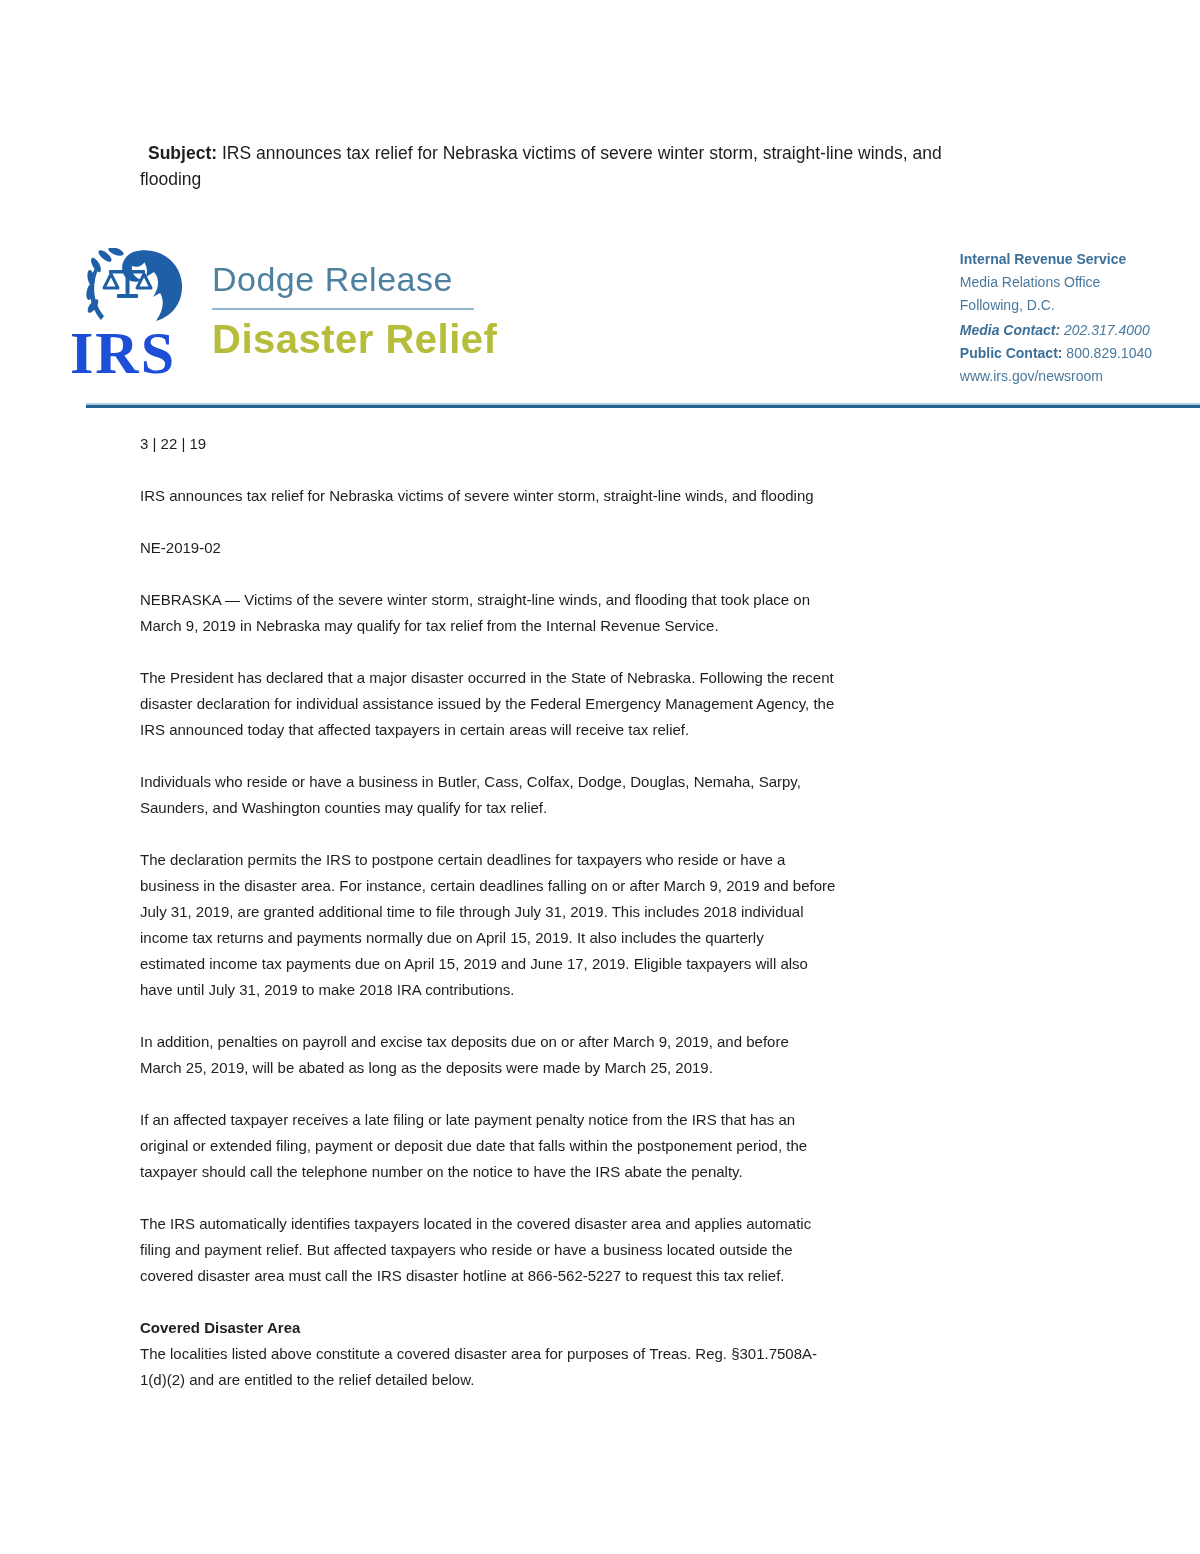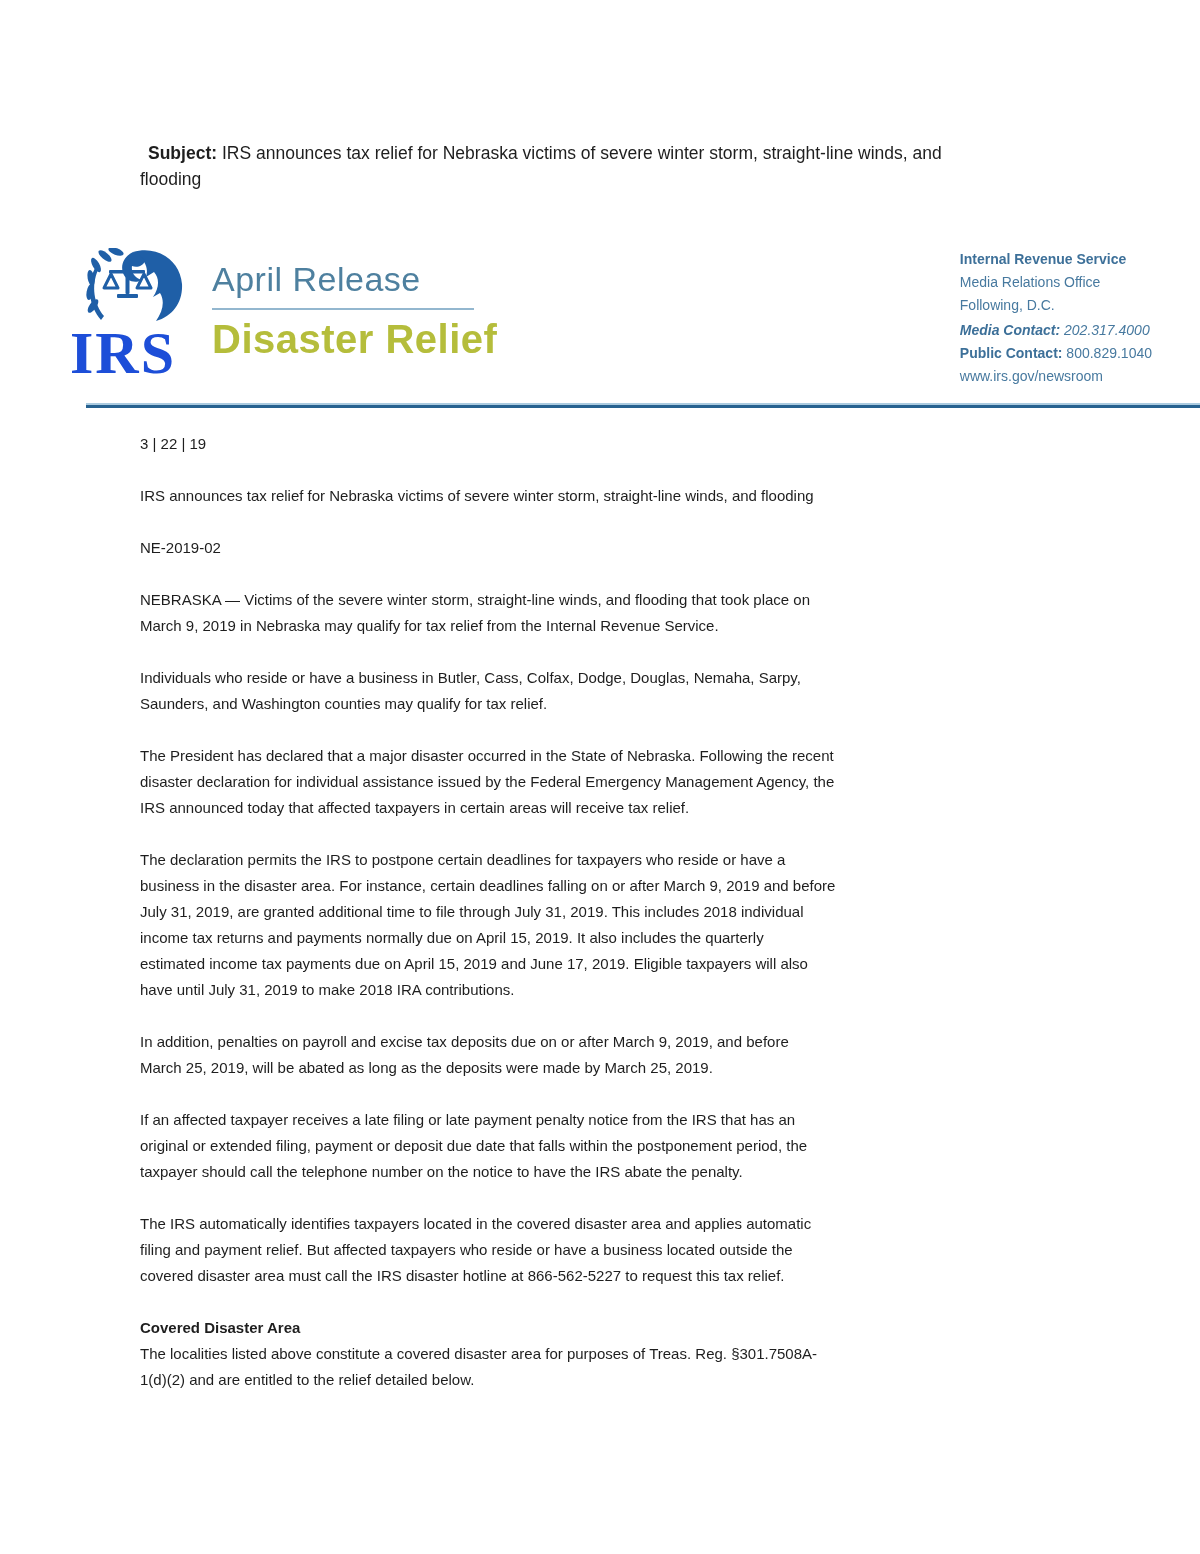--- a/index.html
+++ b/index.html
@@ -99,21 +99,21 @@
             <ellipse cx="7" cy="44" rx="8" ry="3.4" transform="rotate(-80 7 44)"></ellipse>
             <ellipse cx="8" cy="30" rx="8" ry="3.4" transform="rotate(-100 8 30)"></ellipse>
             <ellipse cx="13" cy="17" rx="8" ry="3.4" transform="rotate(-120 13 17)"></ellipse>
             <ellipse cx="22" cy="8" rx="8" ry="3.4" transform="rotate(-140 22 8)"></ellipse>
             <ellipse cx="33" cy="3.5" rx="8" ry="3.4" transform="rotate(-160 33 3.5)"></ellipse>
           </g>
         </svg>
         <div class="irs-wordmark">IRS</div>
       </div>
       <div class="brand-text">
-        <div class="news-release">April Release</div>
+        <div class="news-release">Dodge Release</div>
         <div class="brand-divider"></div>
         <div class="disaster-relief">Disaster Relief</div>
       </div>
     </div>
 
     <div class="contact">
       <div class="bold">Internal Revenue Service</div>
       <div>Media Relations Office</div>
       <div>Following, D.C.</div>
       <div class="group-2"><span class="bold">Media Contact:</span> <span>202.317.4000</span></div>
@@ -123,25 +123,25 @@
   </div>
 
   <div class="header-rule"></div>
 
   <div class="content">
     <p>3 | 22 | 19</p>
     <p>IRS announces tax relief for Nebraska victims of severe winter storm, straight-line winds, and flooding</p>
     <p>NE-2019-02</p>
     <p>NEBRASKA — Victims of the severe winter storm, straight-line winds, and flooding that took place on
 March 9, 2019 in Nebraska may qualify for tax relief from the Internal Revenue Service.</p>
-    <p>Individuals who reside or have a business in Butler, Cass, Colfax, Dodge, Douglas, Nemaha, Sarpy,
-Saunders, and Washington counties may qualify for tax relief.</p>
     <p>The President has declared that a major disaster occurred in the State of Nebraska. Following the recent
 disaster declaration for individual assistance issued by the Federal Emergency Management Agency, the
 IRS announced today that affected taxpayers in certain areas will receive tax relief.</p>
+    <p>Individuals who reside or have a business in Butler, Cass, Colfax, Dodge, Douglas, Nemaha, Sarpy,
+Saunders, and Washington counties may qualify for tax relief.</p>
     <p>The declaration permits the IRS to postpone certain deadlines for taxpayers who reside or have a
 business in the disaster area. For instance, certain deadlines falling on or after March 9, 2019 and before
 July 31, 2019, are granted additional time to file through July 31, 2019. This includes 2018 individual
 income tax returns and payments normally due on April 15, 2019.  It also includes the quarterly
 estimated income tax payments due on April 15, 2019 and June 17, 2019. Eligible taxpayers will also
 have until July 31, 2019 to make 2018 IRA contributions.</p>
     <p>In addition, penalties on payroll and excise tax deposits due on or after March 9, 2019, and before
 March 25, 2019, will be abated as long as the deposits were made by March 25, 2019.</p>
     <p>If an affected taxpayer receives a late filing or late payment penalty notice from the IRS that has an
 original or extended filing, payment or deposit due date that falls within the postponement period, the

